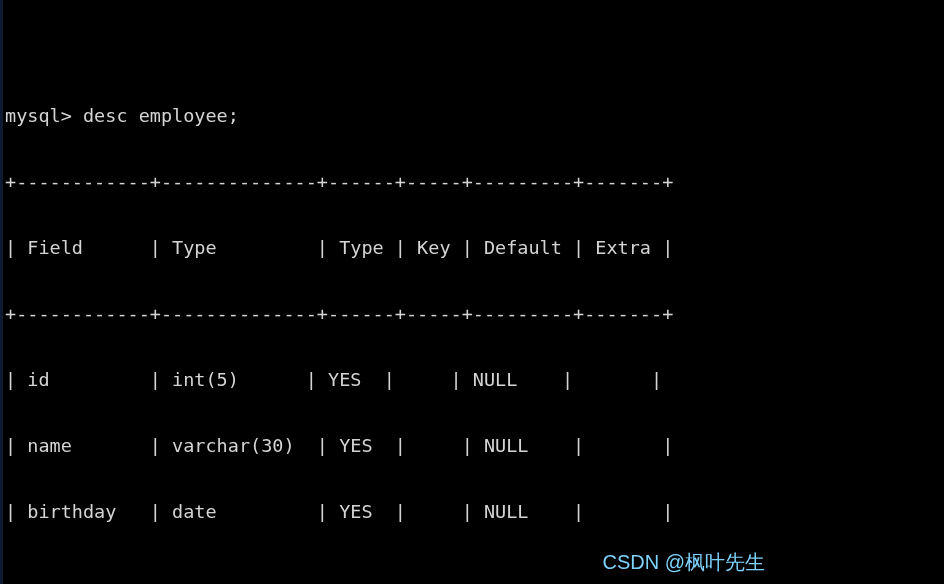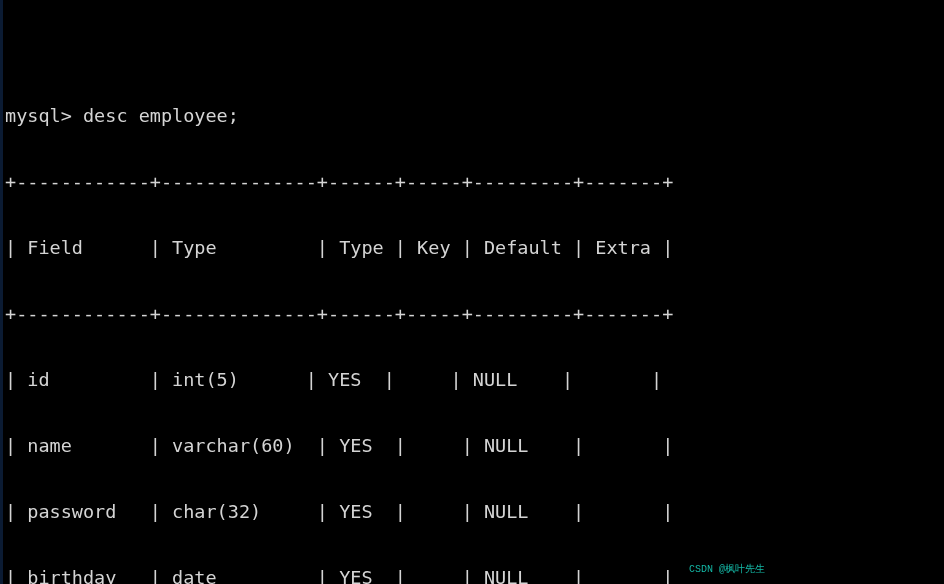--- a/index.html
+++ b/index.html
@@ -40,42 +40,41 @@
   }
   .line {
     display: block;
     height: 22px;
     white-space: pre;
   }
   #watermark {
     position: absolute;
     right: 10px;
     bottom: 8px;
-    font-family: Liberation Mono, monospace;
-    font-size: 10px;
-    color: #14b8a6;
+    font-family: Liberation Sans, sans-serif;
+    font-size: 20px;
+    color: #7dd3fc;
     white-space: pre;
   }
 </style>
 </head>
 <body>
 
 <div id="terminal">
 
   <div id="window-edge"></div>
 
   <div id="console-output">
     <span class="line"></span>
     <span class="line">mysql&gt; desc employee;</span>
     <span class="line">+------------+--------------+------+-----+---------+-------+</span>
     <span class="line">| Field      | Type         | Type | Key | Default | Extra |</span>
     <span class="line">+------------+--------------+------+-----+---------+-------+</span>
     <span class="line">| id         | int(5)      | YES  |     | NULL    |       |</span>
-    <span class="line">| name       | varchar(60)  | YES  |     | NULL    |       |</span>
-    <span class="line">| password   | char(32)     | YES  |     | NULL    |       |</span>
+    <span class="line">| name       | varchar(30)  | YES  |     | NULL    |       |</span>
     <span class="line">| birthday   | date         | YES  |     | NULL    |       |</span>
     
     
     
     
     
     
     
     
     

